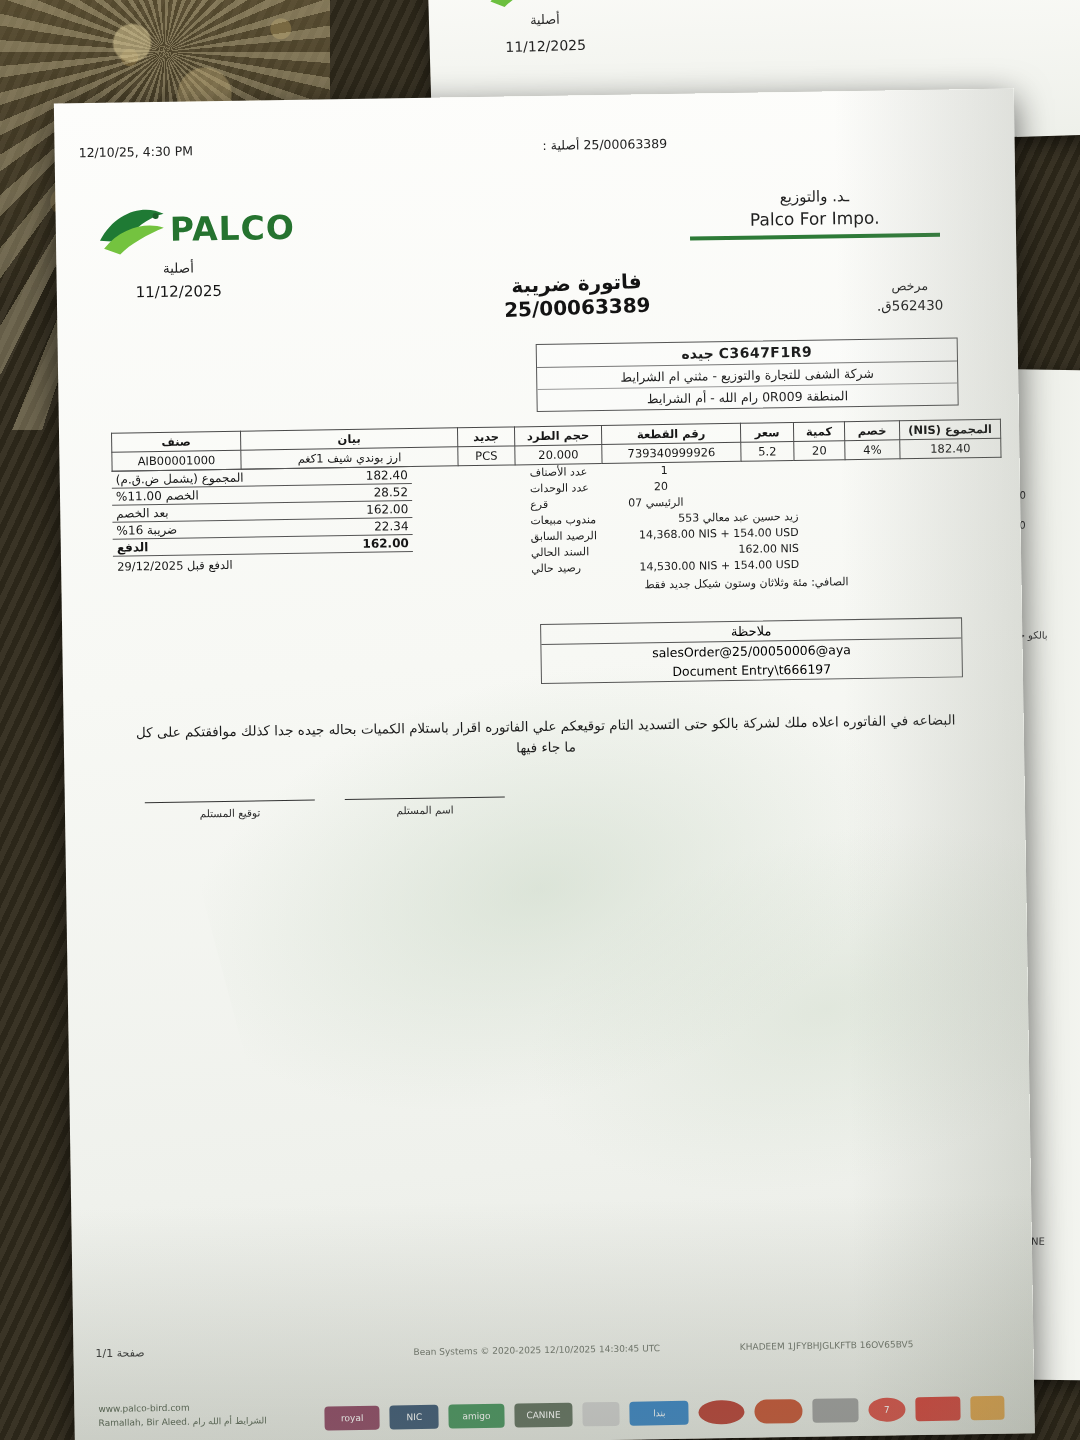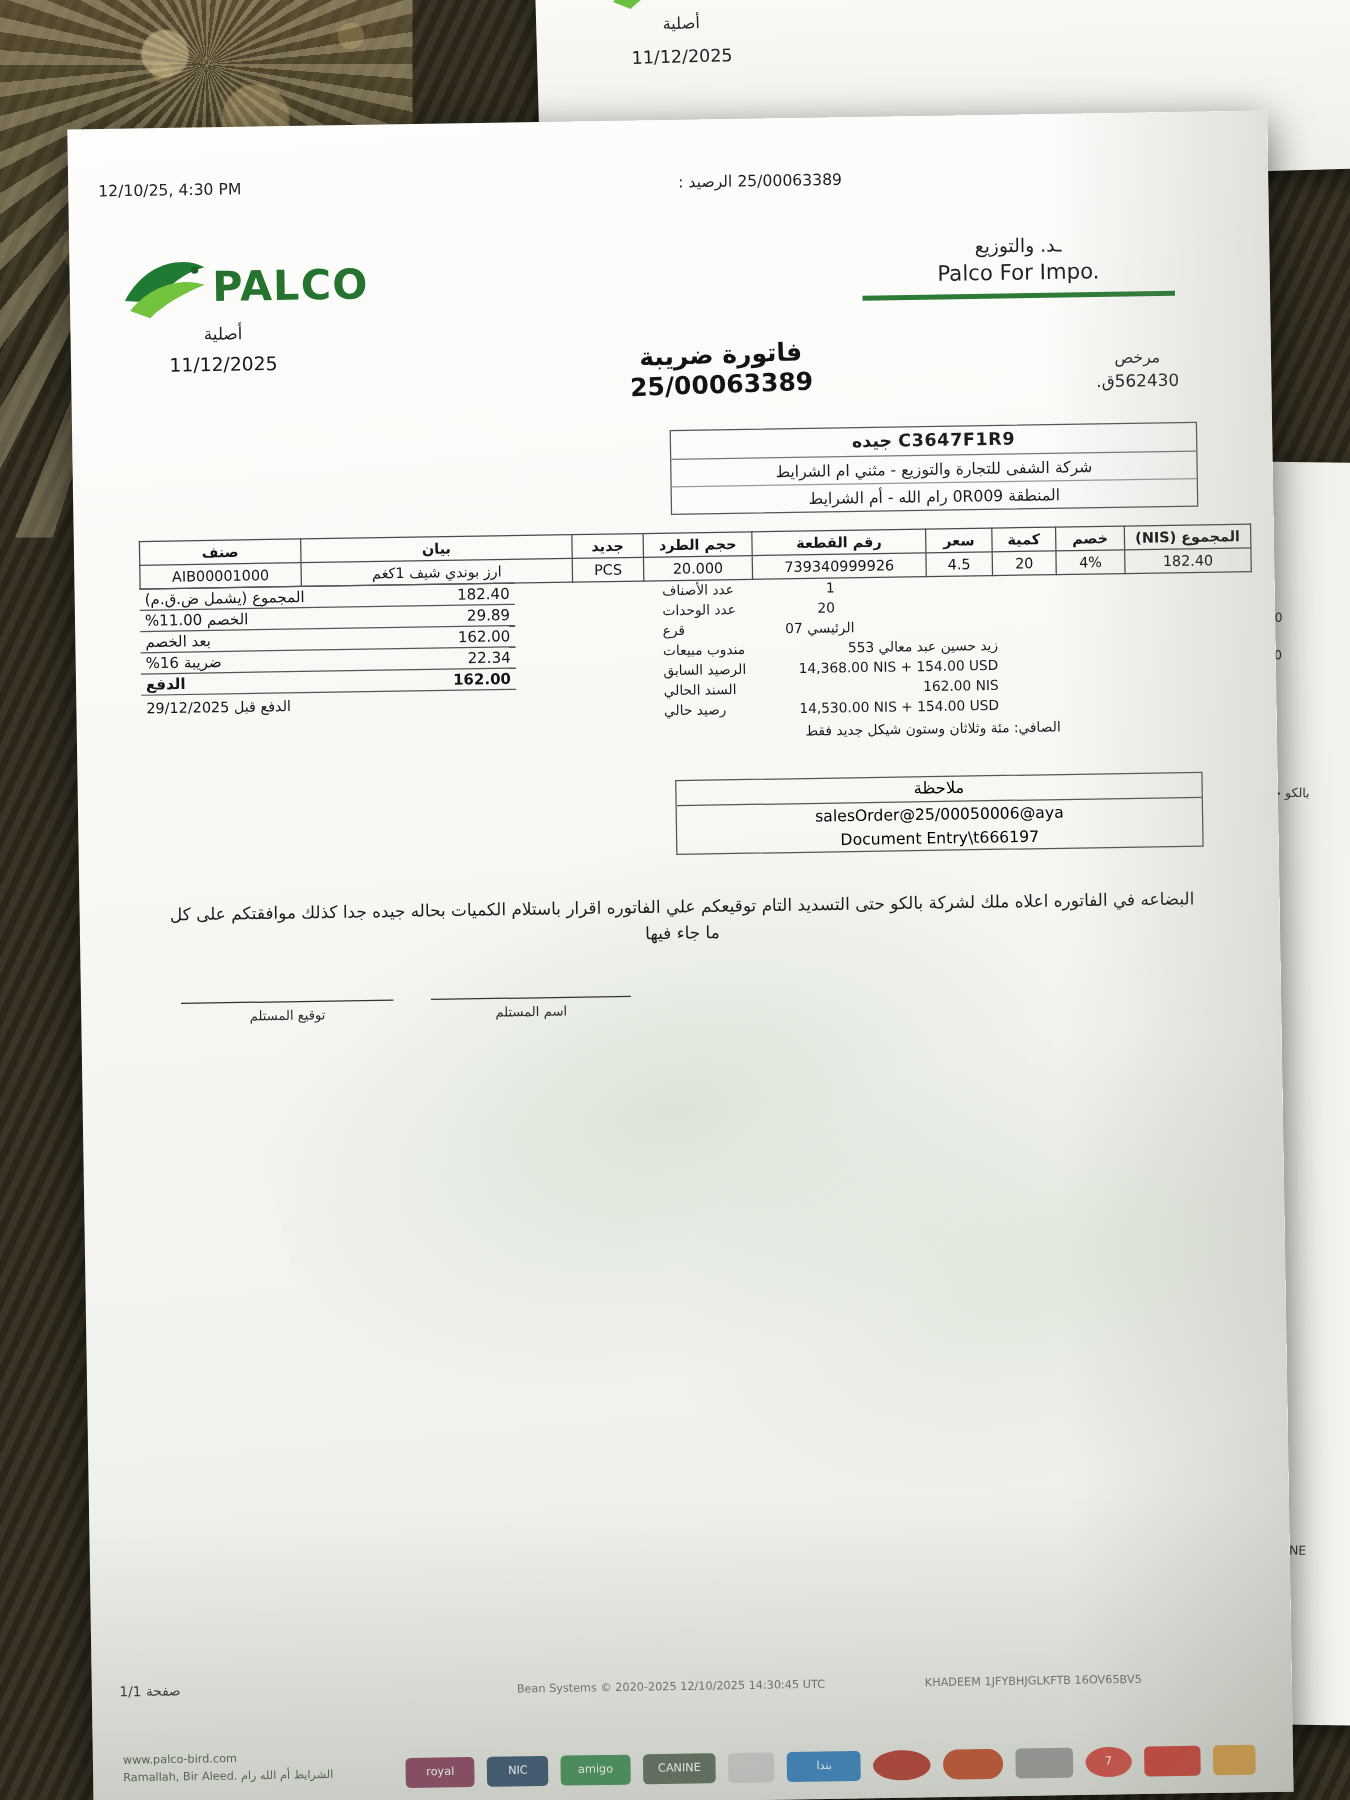--- a/index.html
+++ b/index.html
@@ -219,21 +219,21 @@
 </div>
 
 <div id="invoice">
   <div class="watermark"></div>
 
   <div id="hdr-time" class="sheet-text">
     <span>12/10/25, 4:30 PM</span>
   </div>
   <div id="hdr-invno" class="sheet-text">
     <span>25/00063389</span>
-    <span>الرصيد :</span>
+    <span>أصلية :</span>
   </div>
 
   <div id="logo">
     <svg viewBox="0 0 220 62" width="220" height="62" aria-hidden="true">
       <path d="M6 40 C22 10, 52 4, 70 14 C54 18, 40 28, 32 42 Z" fill="#1f7a34"></path>
       <path d="M10 48 C28 26, 54 22, 70 28 C54 34, 36 44, 26 54 Z" fill="#74c33f"></path>
       <circle cx="62" cy="16" r="3" fill="#1b5f28"></circle>
     </svg>
     <div class="word">PALCO</div>
   </div>
@@ -277,37 +277,37 @@
         <th style="width:48px">جديد</th>
         <th>بيان</th>
         <th style="width:120px">صنف</th>
       </tr>
     </thead>
     <tbody>
       <tr>
         <td>182.40</td>
         <td>4%</td>
         <td>20</td>
-        <td>4.5</td>
+        <td>5.2</td>
         <td>739340999926</td>
         <td>20.000</td>
         <td>PCS</td>
         <td class="desc">ارز بوندي شيف 1كغم</td>
         <td>AIB00001000</td>
       </tr>
     </tbody>
   </table>
 
   <div id="totals">
     <div class="tr">
       <span class="val">182.40</span>
       <span class="lbl">المجموع (يشمل ض.ق.م)</span>
     </div>
     <div class="tr">
-      <span class="val">29.89</span>
+      <span class="val">28.52</span>
       <span class="lbl">الخصم 11.00%</span>
     </div>
     <div class="tr">
       <span class="val">162.00</span>
       <span class="lbl">بعد الخصم</span>
     </div>
     <div class="tr">
       <span class="val">22.34</span>
       <span class="lbl">ضريبة 16%</span>
     </div>

